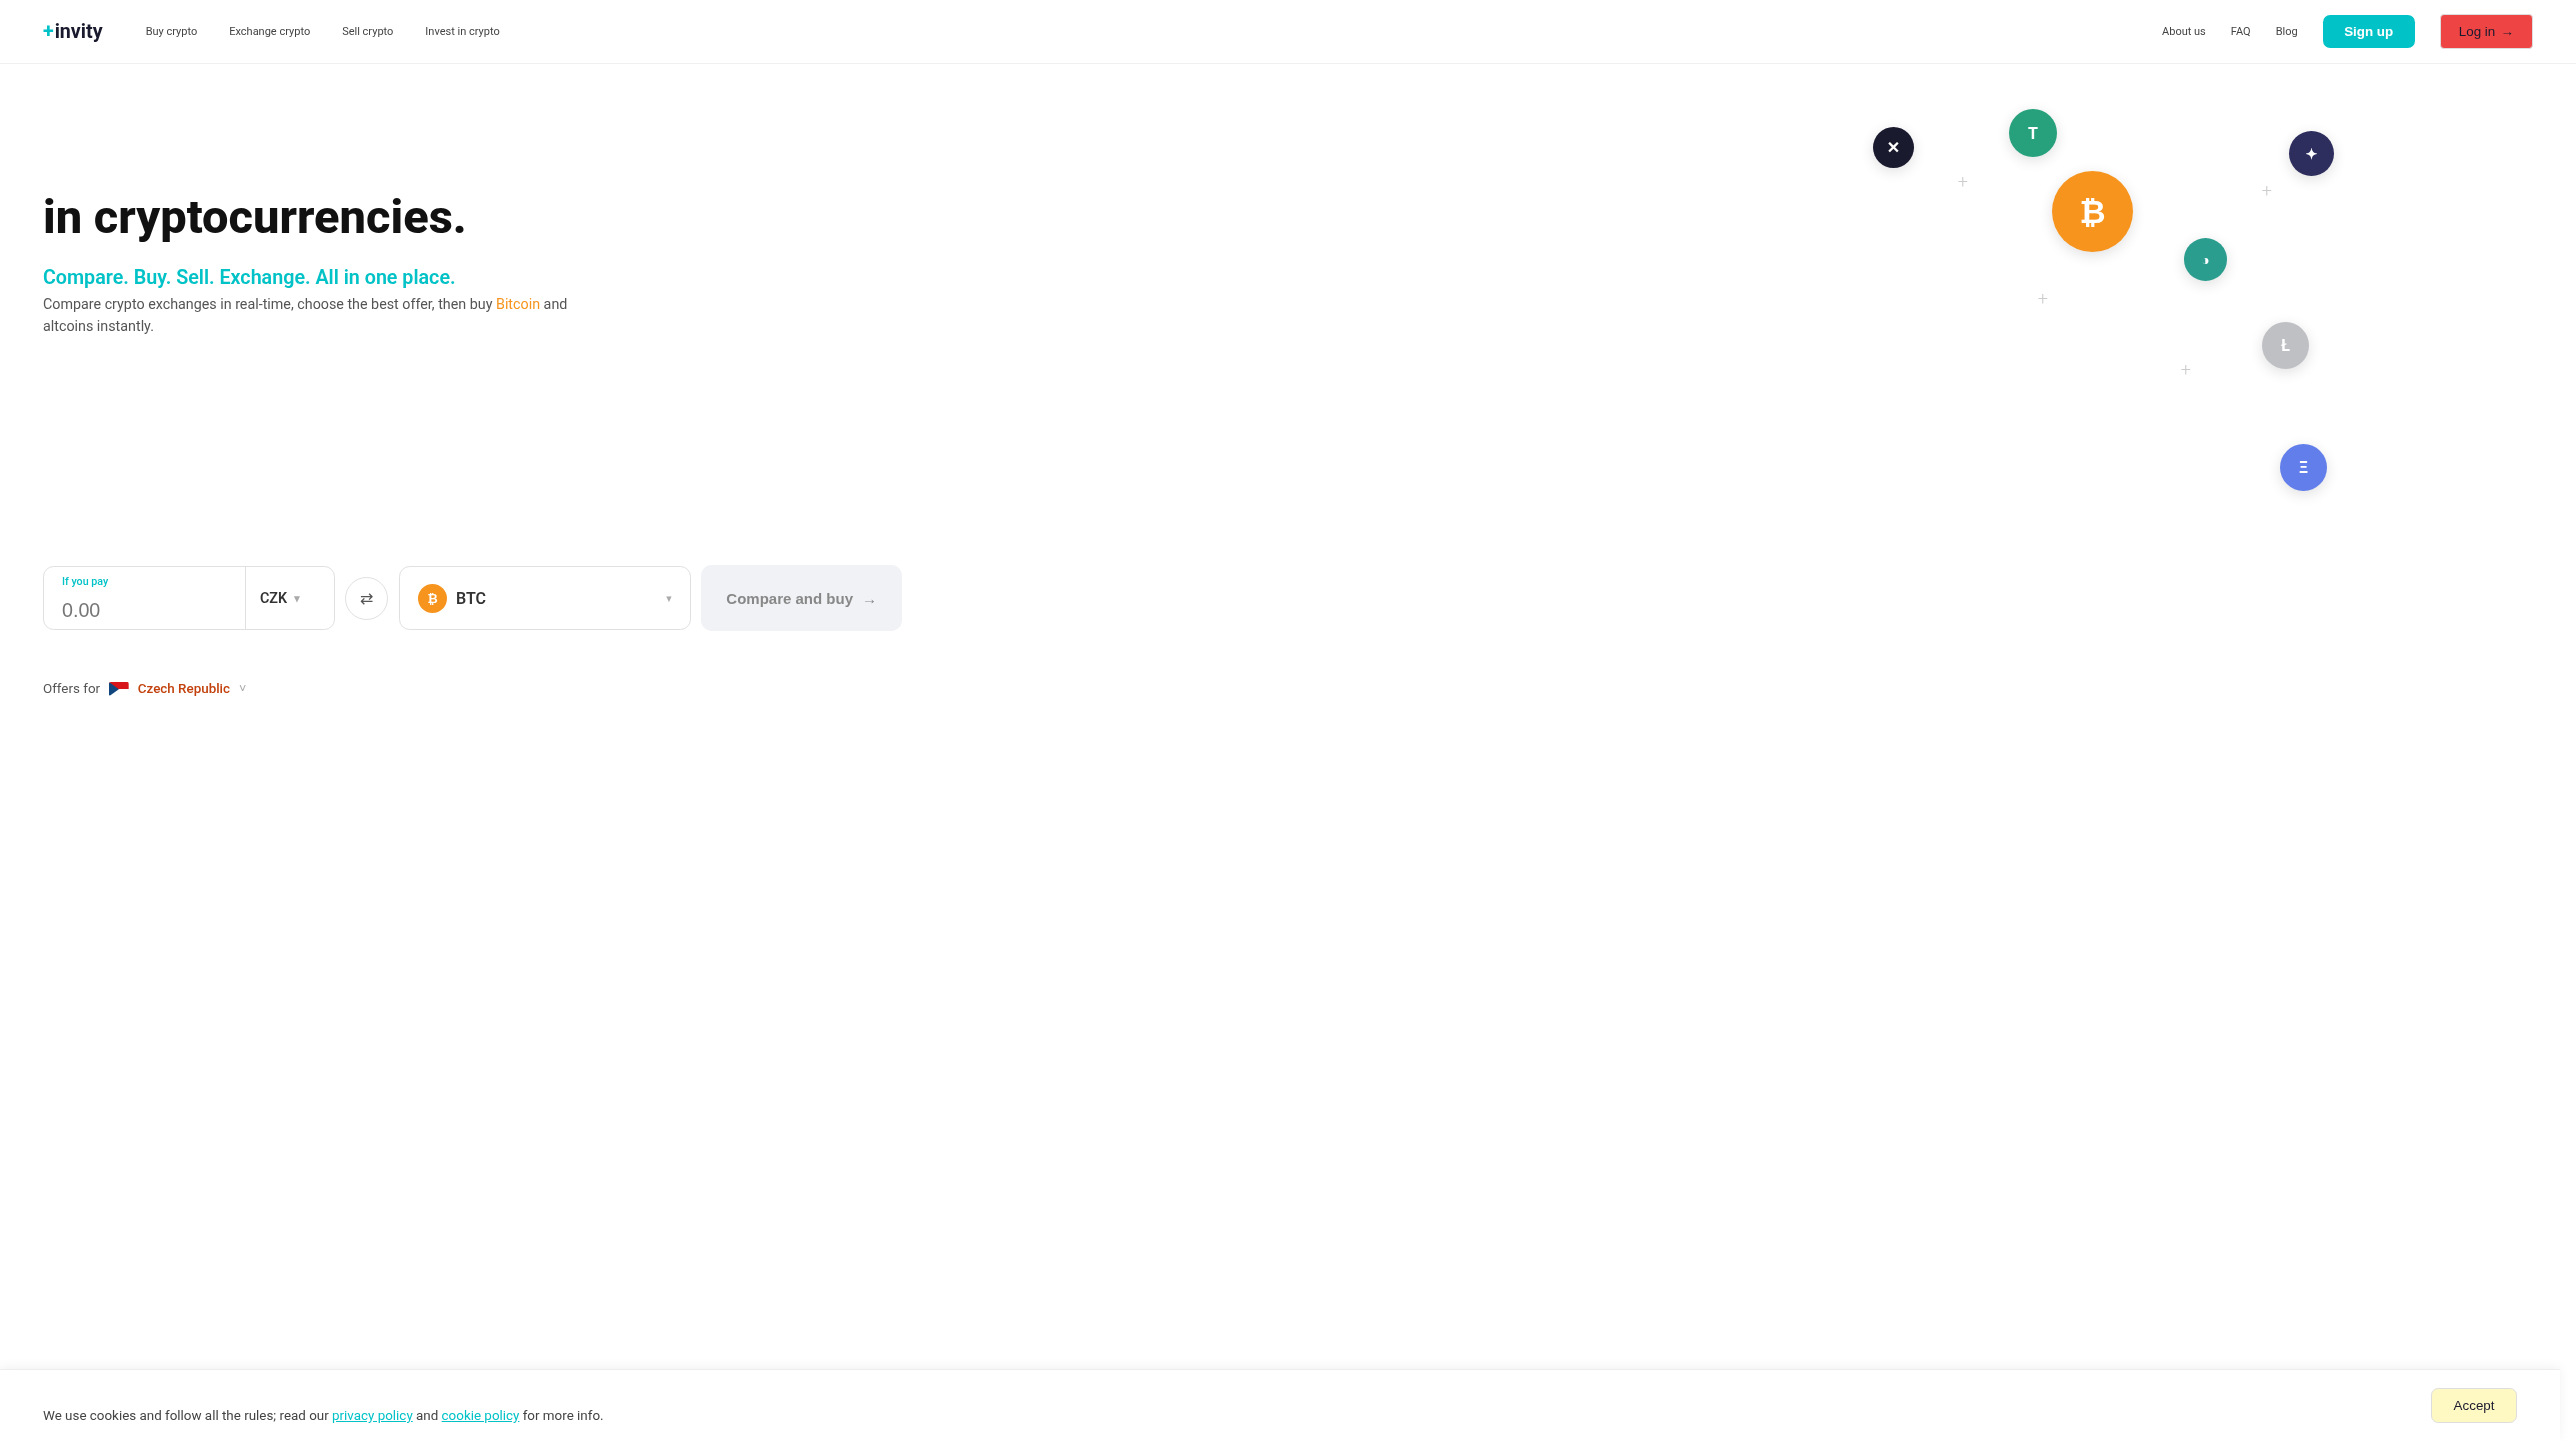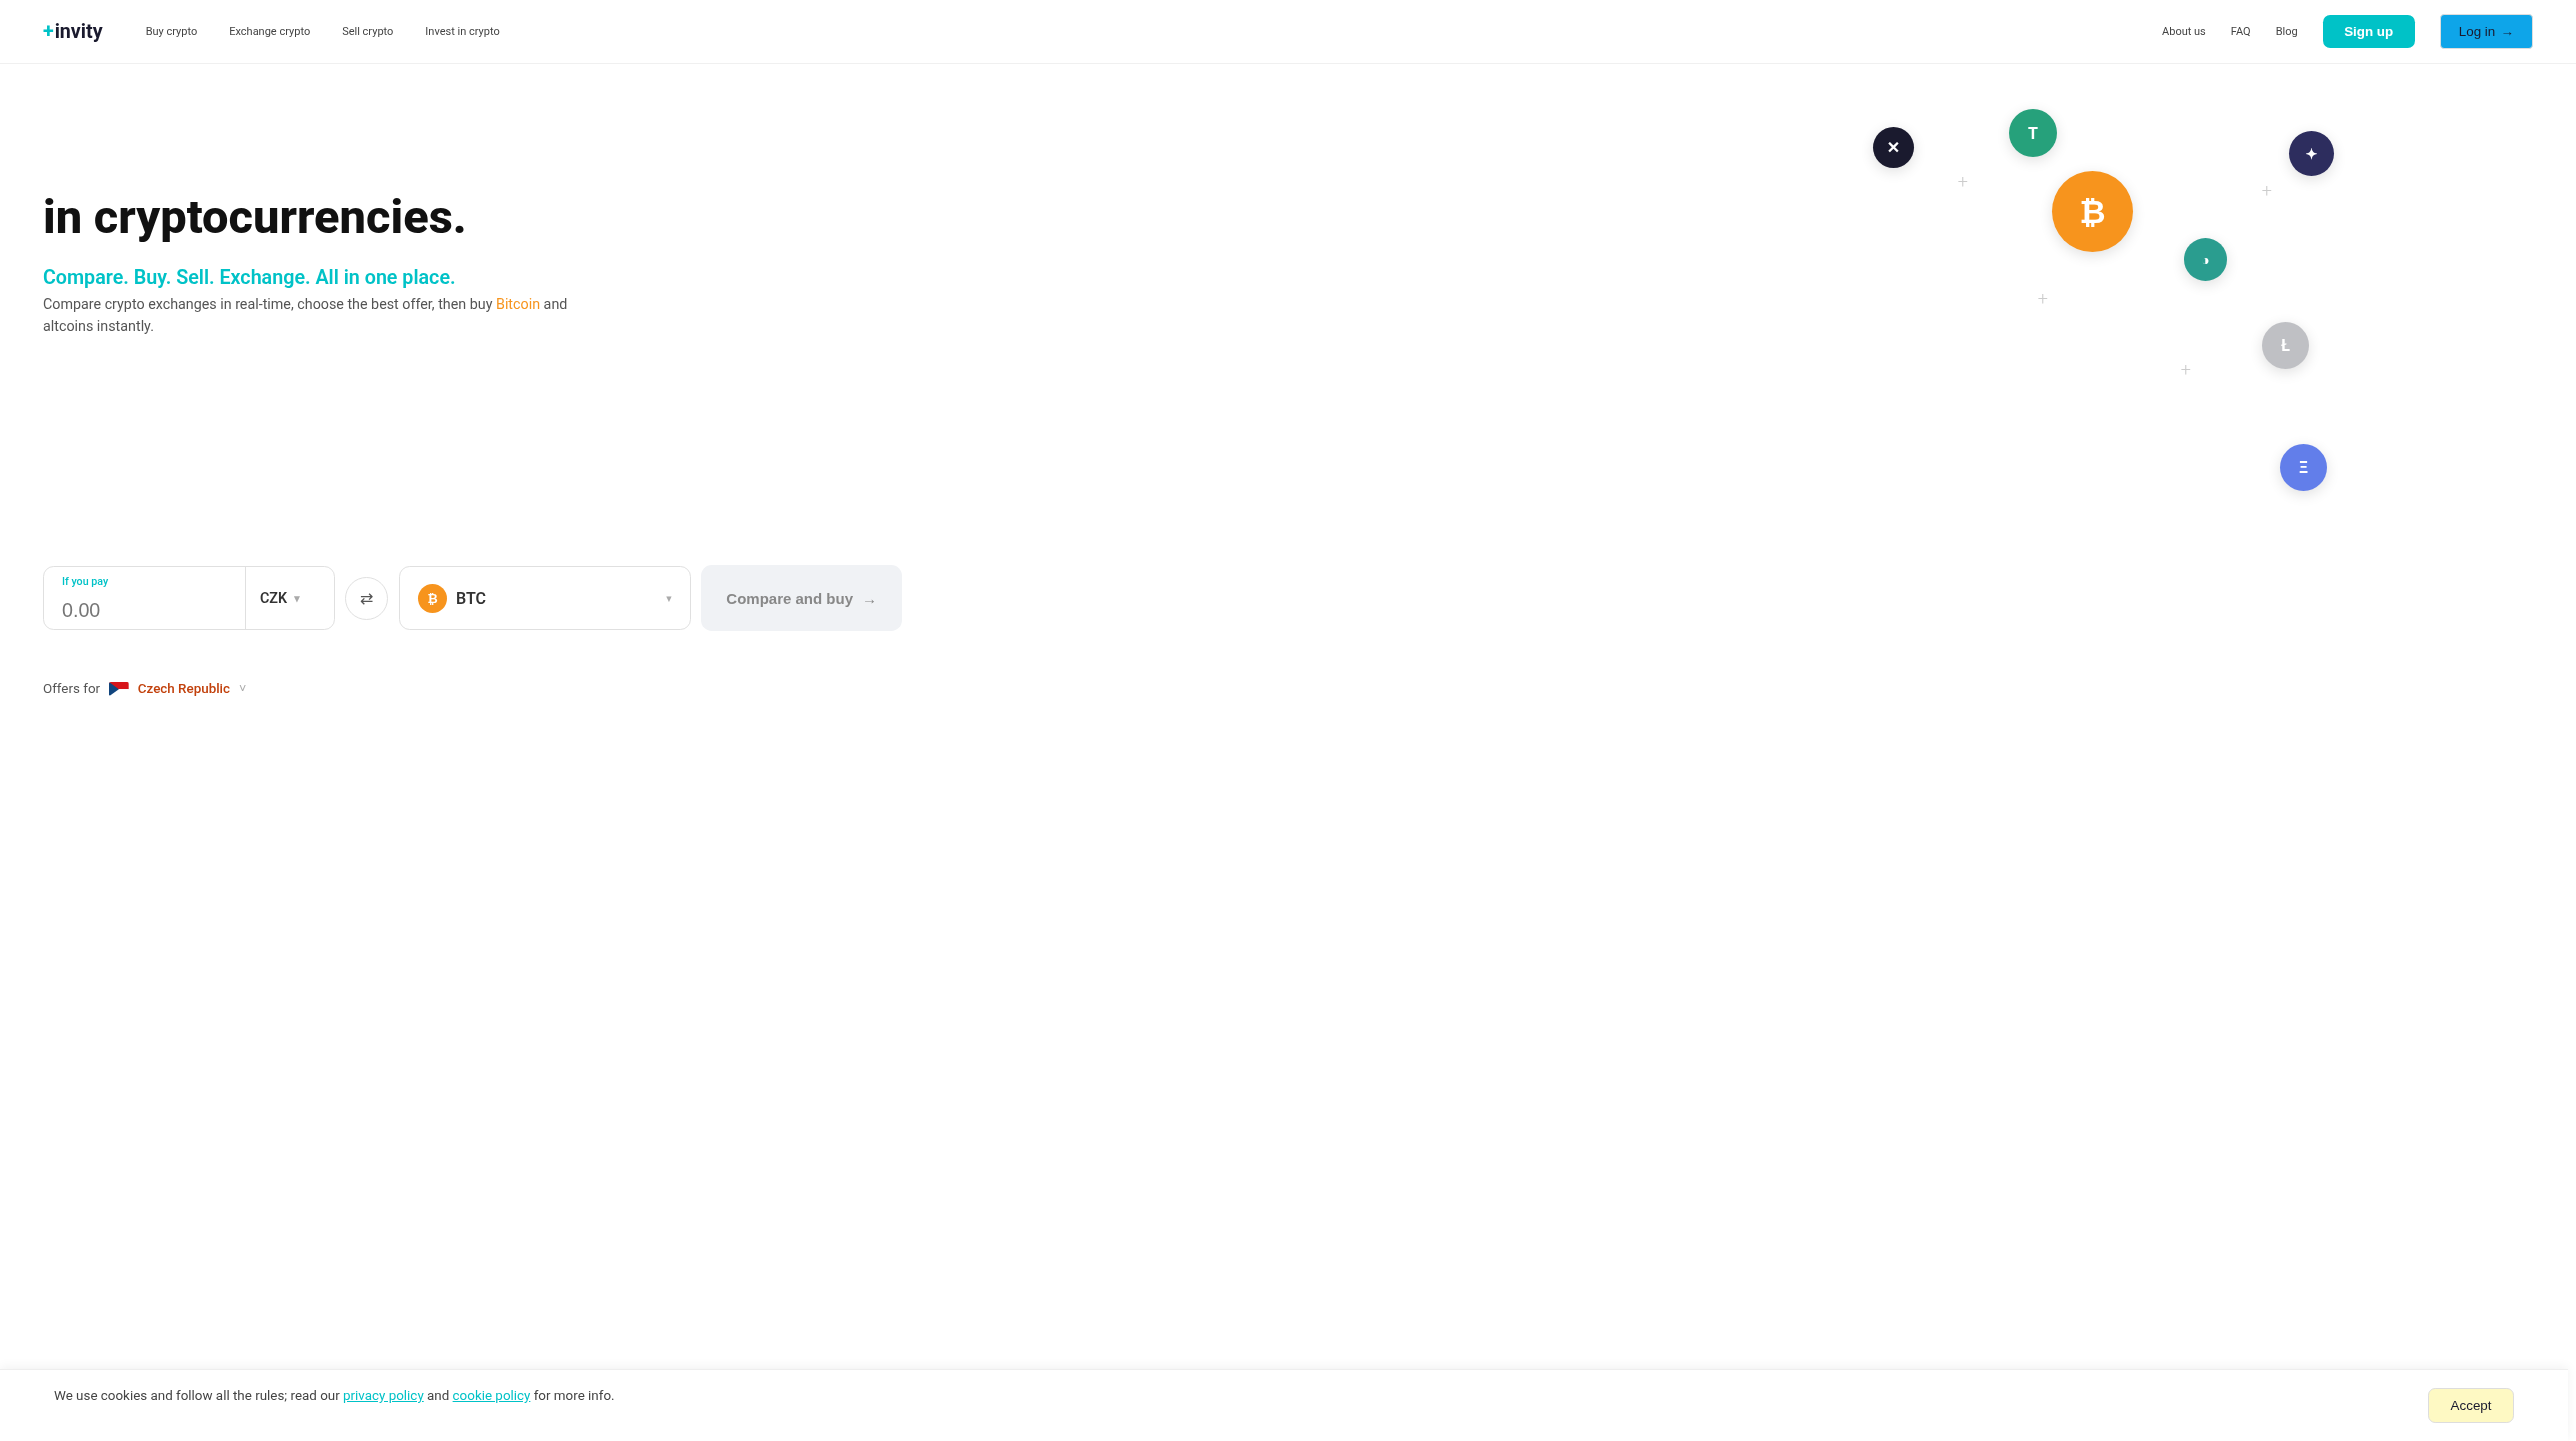--- a/index.html
+++ b/index.html
@@ -59,21 +59,21 @@
       background: #00c2c7;
       color: #fff;
       border: none;
       border-radius: 7.2px;
       padding: 9px 21.5px;
       font-size: 13.4px;
       font-weight: 600;
       cursor: pointer;
     }
     .btn-login {
-      background: #0ea5e9;
+      background: #ef4444;
       color: #1a1a2e;
       border: 1.3px solid #ddd;
       border-radius: 4px;
       padding: 9px 18px;
       font-size: 13.4px;
       font-weight: 500;
       cursor: pointer;
       display: flex;
       align-items: center;
       gap: 5.4px;
@@ -321,26 +321,26 @@
       font-weight: 500;
       cursor: pointer;
       text-decoration: none;
     }
 
     
     .cookie-banner {
       position: fixed;
       bottom: 0;
       left: 0;
-      right: 8px;
+      right: 16px;
       background: #fff;
       border-top: 0.9px solid #eee;
-      padding: 18px 54px;
-      display: flex;
-      align-items: flex-start;
+      padding: 18px 43px;
+      display: flex;
+      align-items: flex-end;
       justify-content: space-between;
       z-index: 999;
       box-shadow: 0 -1.8px 10.7px rgba(0,0,0,0.06);
     }
     .cookie-text {
       font-size: 13.4px;
       color: #444;
     }
     .cookie-text a {
       color: #00c2c7;

